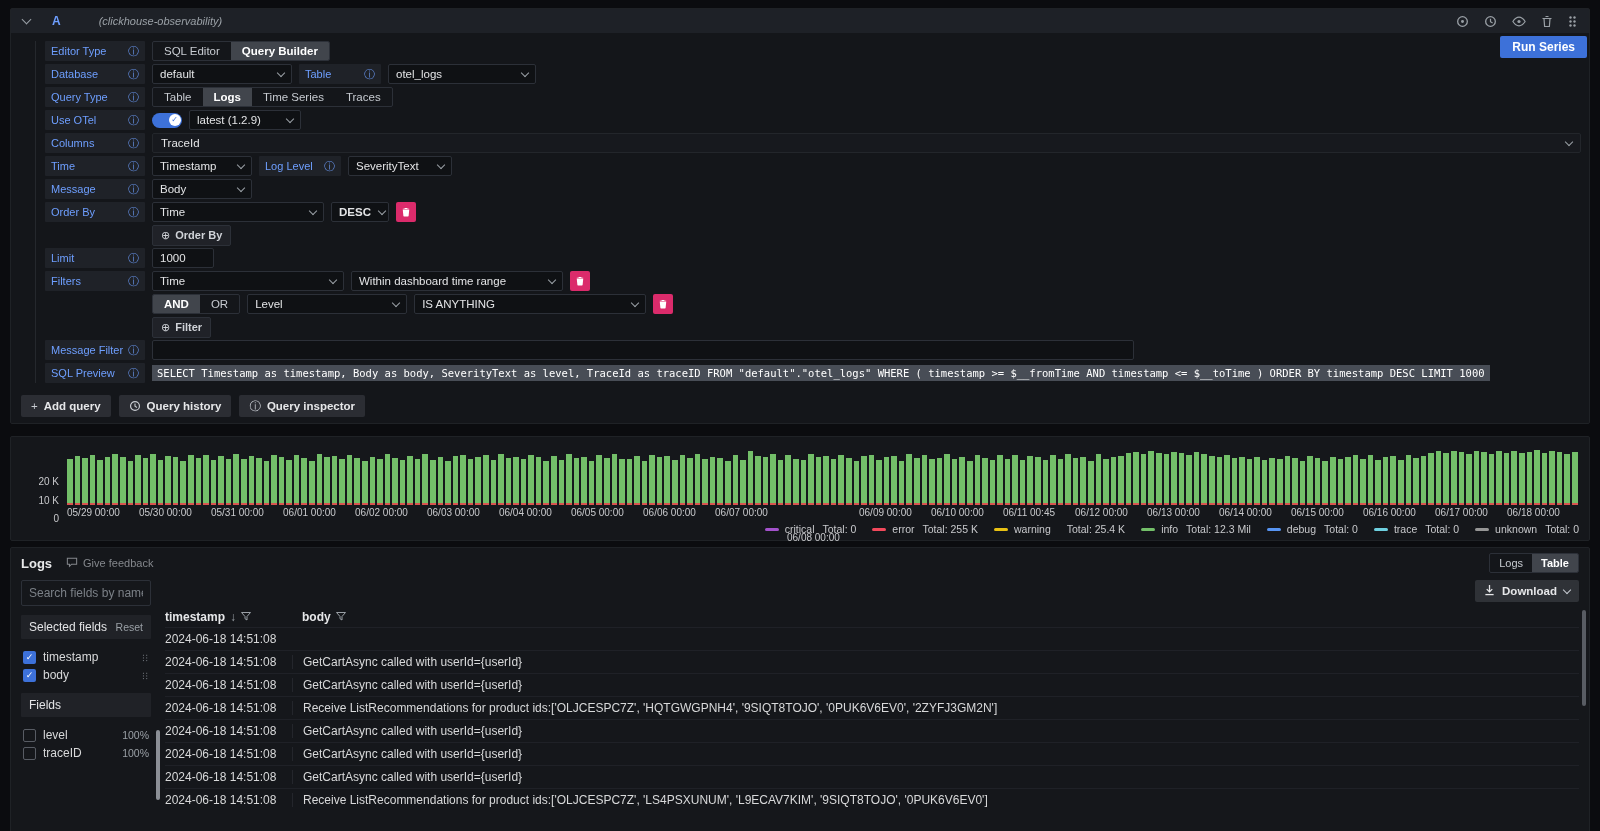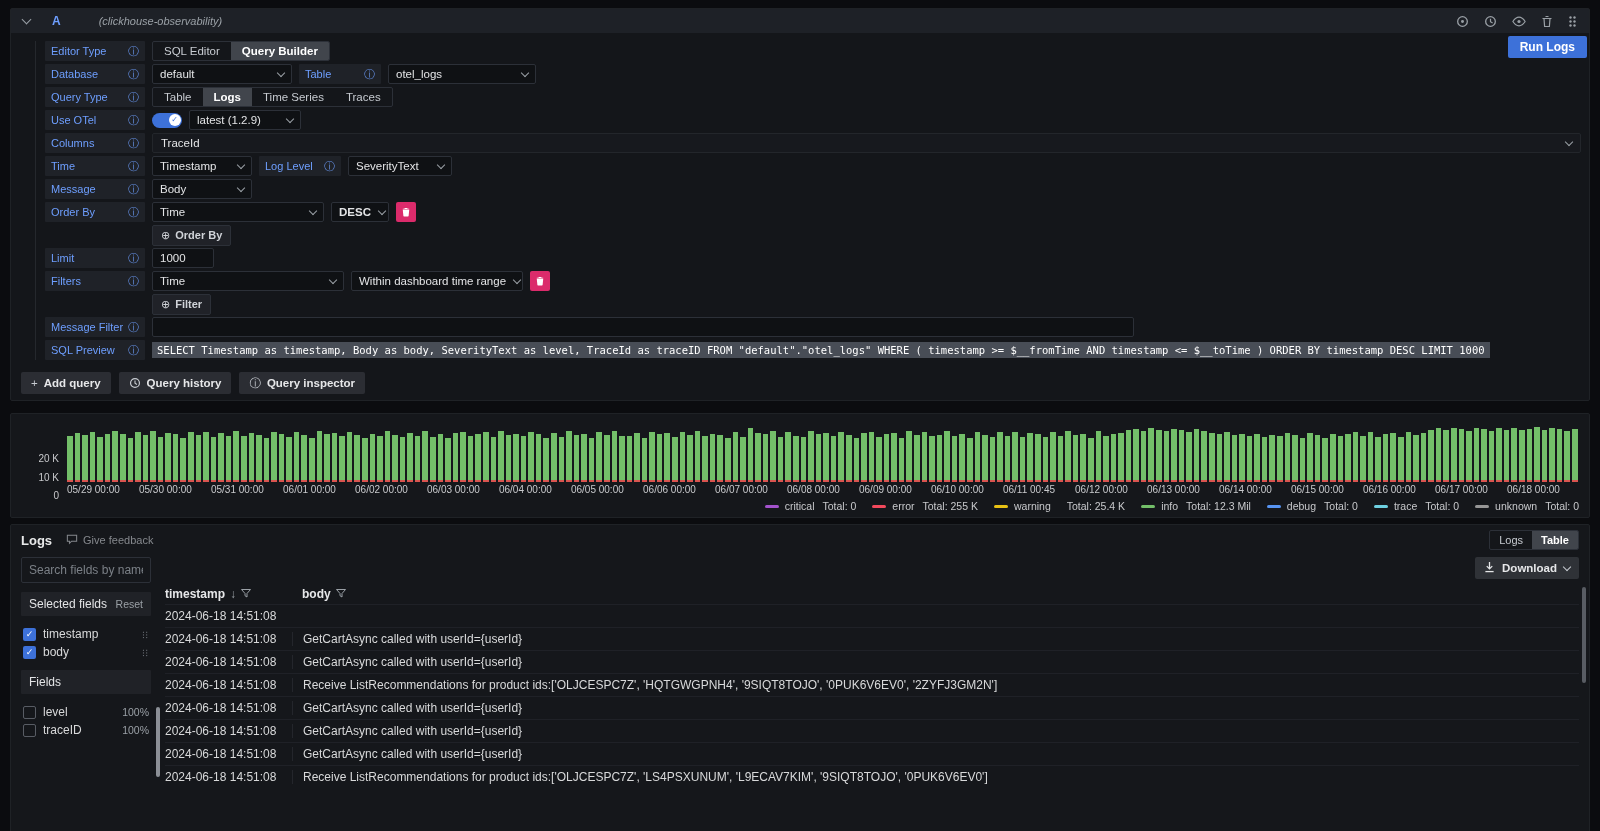--- a/index.html
+++ b/index.html
@@ -125,21 +125,21 @@
               <circle cx="6.5" cy="6.5" r="1.2"></circle>
               <circle cx="2.5" cy="10.5" r="1.2"></circle>
               <circle cx="6.5" cy="10.5" r="1.2"></circle>
             </g>
           </svg>
         </span>
     </span>
   </div>
 
   <div class="qe-body">
-    <button class="run-btn">Run Logs</button>
+    <button class="run-btn">Run Series</button>
     <div class="qe-rows">
 
       <div class="row">
         <span class="lbl">
             <span>Editor Type</span>
             <span class="info">ⓘ</span>
           </span>
         <span class="seg">
           <span class="opt">SQL Editor</span>
           <span class="opt active">Query Builder</span>
@@ -272,31 +272,50 @@
 
       <div class="row">
         <span class="lbl">
             <span>Filters</span>
             <span class="info">ⓘ</span>
           </span>
         <span class="select" style="width:192px">
             <span>Time</span>
             <span class="chev small"></span>
           </span>
-        <span class="select" style="width:172px">
+        <span class="select" style="width:212px">
             <span>Within dashboard time range</span>
             <span class="chev small"></span>
           </span>
         <button class="trash-btn">
             <svg width="9" height="10" viewBox="0 0 10 11">
               <path fill="#fff" d="M1 3h8l-.7 7.2a.8.8 0 0 1-.8.8H2.5a.8.8 0 0 1-.8-.8L1 3zm2.5-2.6h3l.5 1H9v1.1H1V1.4h2l.5-1z"></path>
             </svg>
           </button>
       </div>
 
+      <div class="row indent">
+        <span class="seg">
+          <span class="opt active">AND</span>
+          <span class="opt">OR</span>
+        </span>
+        <span class="select" style="width:160px">
+            <span>Level</span>
+            <span class="chev small"></span>
+          </span>
+        <span class="select" style="width:232px">
+            <span>IS ANYTHING</span>
+            <span class="chev small"></span>
+          </span>
+        <button class="trash-btn">
+            <svg width="9" height="10" viewBox="0 0 10 11">
+              <path fill="#fff" d="M1 3h8l-.7 7.2a.8.8 0 0 1-.8.8H2.5a.8.8 0 0 1-.8-.8L1 3zm2.5-2.6h3l.5 1H9v1.1H1V1.4h2l.5-1z"></path>
+            </svg>
+          </button>
+      </div>
 
       <div class="row indent">
         <span class="ghost-btn">
             <span>⊕</span>
             <span style="font-weight:bold">Filter</span>
           </span>
       </div>
 
       <div class="row">
         <span class="lbl">
@@ -549,21 +568,21 @@
         <span style="left: 0%;">05/29 00:00</span>
         <span style="left: 4.76%;">05/30 00:00</span>
         <span style="left: 9.52%;">05/31 00:00</span>
         <span style="left: 14.29%;">06/01 00:00</span>
         <span style="left: 19.05%;">06/02 00:00</span>
         <span style="left: 23.81%;">06/03 00:00</span>
         <span style="left: 28.57%;">06/04 00:00</span>
         <span style="left: 33.33%;">06/05 00:00</span>
         <span style="left: 38.1%;">06/06 00:00</span>
         <span style="left: 42.86%;">06/07 00:00</span>
-        <span style="left: 47.62%;">06/08 00:00</span>
+        <span style="left: 47.62%; margin-top: 25px;">06/08 00:00</span>
         <span style="left: 52.38%;">06/09 00:00</span>
         <span style="left: 57.14%;">06/10 00:00</span>
         <span style="left: 61.9%;">06/11 00:45</span>
         <span style="left: 66.67%;">06/12 00:00</span>
         <span style="left: 71.43%;">06/13 00:00</span>
         <span style="left: 76.19%;">06/14 00:00</span>
         <span style="left: 80.95%;">06/15 00:00</span>
         <span style="left: 85.71%;">06/16 00:00</span>
         <span style="left: 90.48%;">06/17 00:00</span>
         <span style="left: 95.24%;">06/18 00:00</span>

